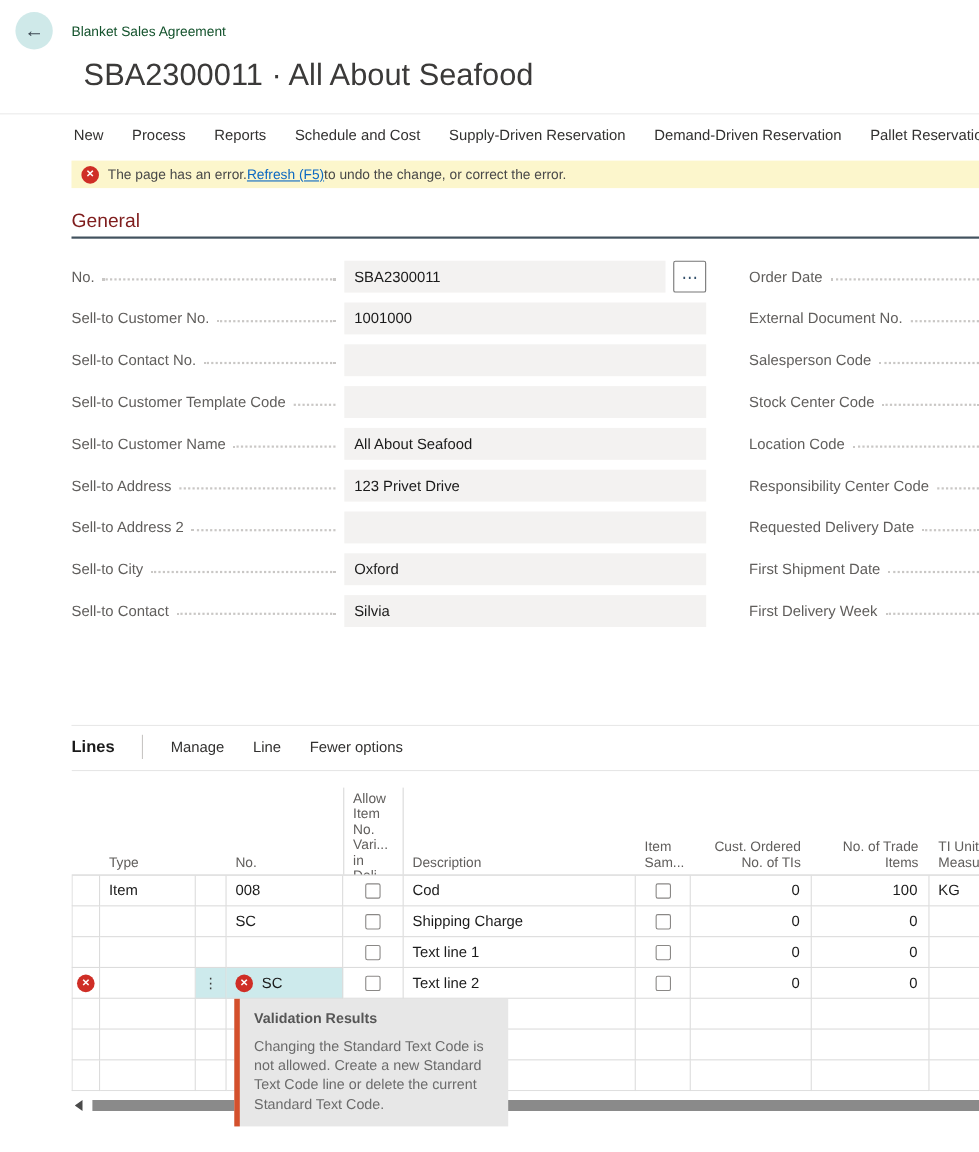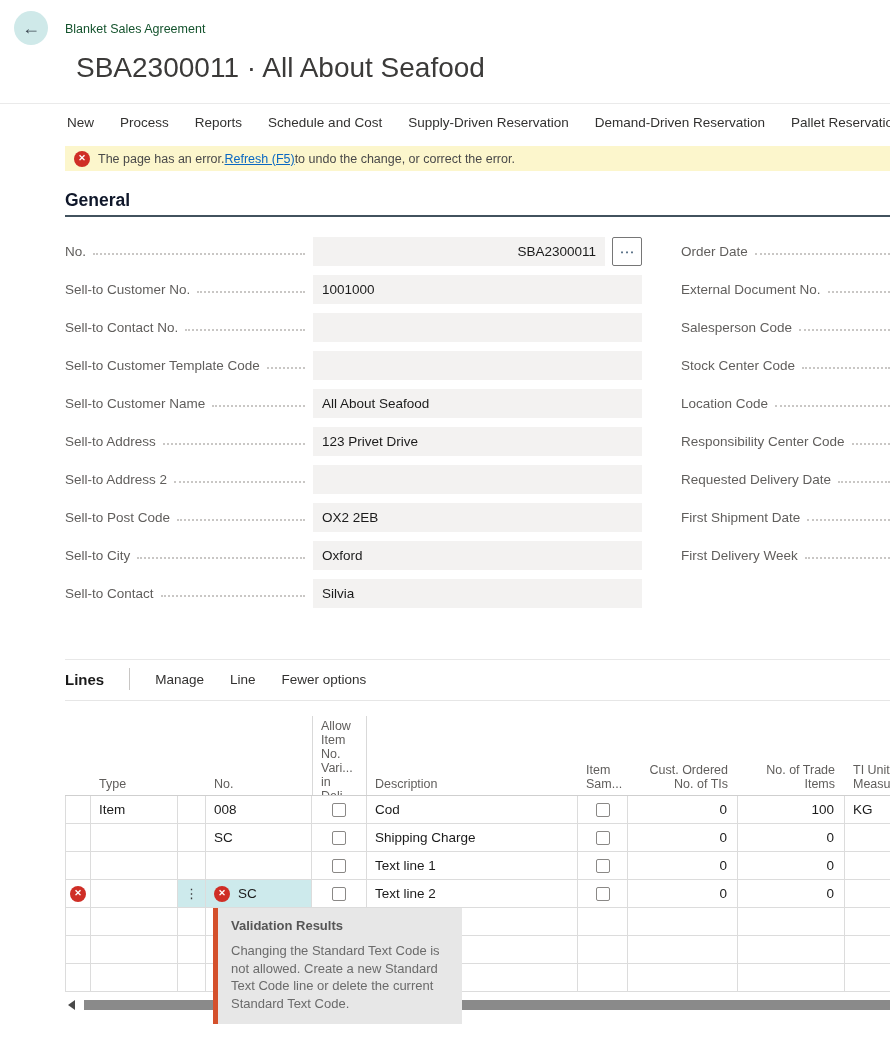--- a/index.html
+++ b/index.html
@@ -22,33 +22,33 @@
   
   .banner{position:absolute;left:65px;top:146px;width:825px;height:25px;background:#fcf6cc;
           display:flex;align-items:center;font-size:12.5px;color:#494949;white-space:nowrap;overflow:hidden;}
   .banner .err-icon{margin:0 8px 0 9px;flex:none;}
   .banner a{color:#0b68c2;text-decoration:underline;cursor:pointer;}
   .err-icon{width:16px;height:16px;border-radius:50%;background:#cf2e26;color:#fff;
             display:inline-flex;align-items:center;justify-content:center;
             font-size:9px;font-weight:bold;line-height:1;}
 
   
-  .general-heading{position:absolute;left:65px;top:190px;font-size:17.5px;font-weight:700;color:#0f172a;}
+  .general-heading{position:absolute;left:65px;top:190px;font-size:17.5px;font-weight:400;color:#7f1d1d;}
   .general-rule{position:absolute;left:65px;top:215px;width:825px;height:2px;background:#42525e;}
   .fields-left{position:absolute;left:65px;top:237px;width:577px;}
   .fields-right{position:absolute;left:681px;top:237px;width:209px;overflow:hidden;}
   .field-row{display:flex;align-items:center;height:29px;margin-bottom:9px;}
   .label-wrap{width:248px;display:flex;align-items:center;flex:none;}
   .fields-right .label-wrap{width:100%;}
   .field-label{font-size:13.5px;color:#605e5c;white-space:nowrap;}
   .leader{flex:1;border-top:2px dotted #c9c7c5;height:0;margin:4px 8px 0 7px;}
   .fields-right .leader{margin-right:0;}
   .field-value{width:329px;height:29px;background:#f3f2f1;font-size:13.5px;color:#1b1b1b;
                line-height:29px;padding:0 9px;box-sizing:border-box;white-space:nowrap;overflow:hidden;}
-  .field-value.narrow{width:328px;text-align:right;}
+  .field-value.narrow{width:328px;}
   .assist-btn{width:30px;height:29px;margin-left:7px;background:#fff;border:1px solid #767676;
               border-radius:2px;box-sizing:border-box;display:flex;align-items:center;
               justify-content:center;font-size:15px;color:#33506b;cursor:pointer;flex:none;}
 
   
   .lines-divider{position:absolute;left:65px;top:659px;width:825px;height:1px;background:#e8e8e8;}
   .lines-header{position:absolute;left:65px;top:667px;display:flex;align-items:center;height:24px;gap:25px;}
   .lines-title{font-size:15px;font-weight:700;color:#1a1a1a;}
   .v-divider{width:1px;height:22px;background:#c8c6c4;}
   .lines-menu{display:flex;gap:26px;font-size:13.5px;color:#323130;}
@@ -162,27 +162,20 @@
           <span class="leader"></span>
         </div>
         <div class="field-value">123 Privet Drive</div>
       </div>
       <div class="field-row">
         <div class="label-wrap">
           <span class="field-label">Sell-to Address 2</span>
           <span class="leader"></span>
         </div>
         <div class="field-value"></div>
-      </div>
-      <div class="field-row">
-        <div class="label-wrap">
-          <span class="field-label">Sell-to Post Code</span>
-          <span class="leader"></span>
-        </div>
-        <div class="field-value">OX2 2EB</div>
       </div>
       <div class="field-row">
         <div class="label-wrap">
           <span class="field-label">Sell-to City</span>
           <span class="leader"></span>
         </div>
         <div class="field-value">Oxford</div>
       </div>
       <div class="field-row">
         <div class="label-wrap">

